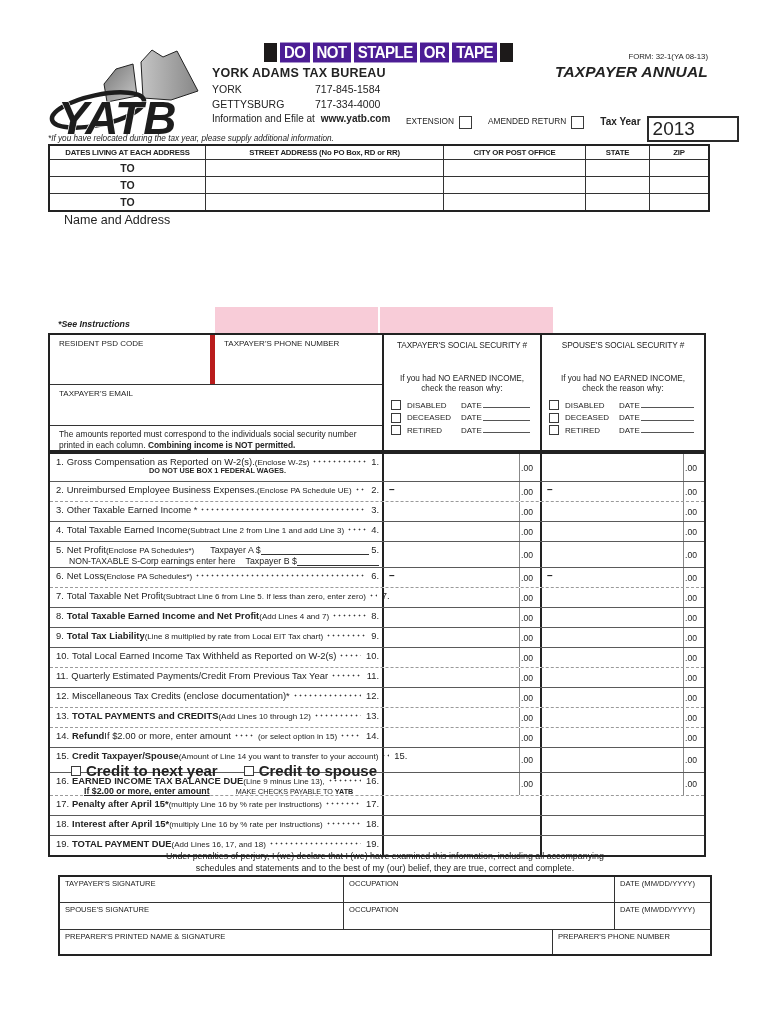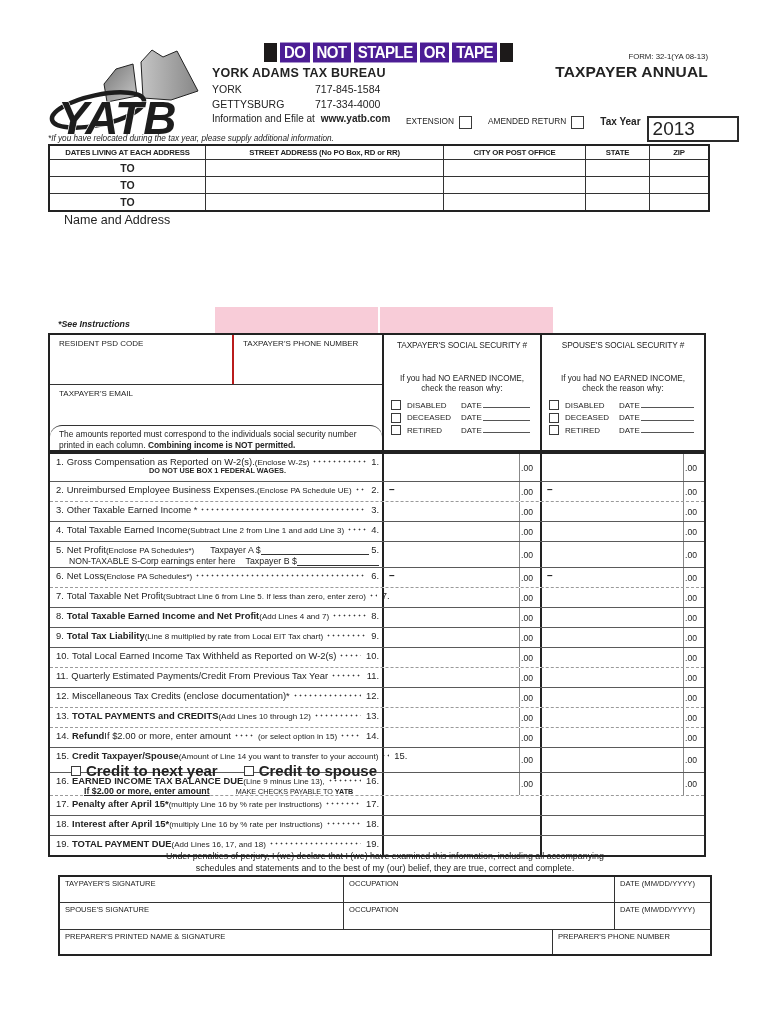--- a/index.html
+++ b/index.html
@@ -11,21 +11,21 @@
   .staple{position:absolute;left:264px;top:43px;display:flex;gap:3px;align-items:stretch;}
   .staple .bar{display:inline-block;width:13px;background:#1d1a1a;}
   .staple .word{background:#4c1d95;color:#fff;font-weight:bold;font-size:15px;line-height:19px;padding:0 4px;letter-spacing:-0.5px;transform:scaleY(1.05);}
   .bureau{position:absolute;left:212px;top:66px;width:250px;}
   .bureau-name{font-weight:bold;font-size:12.5px;letter-spacing:0.2px;}
   .office-row{display:flex;font-size:10.5px;margin-top:3px;}
   .office-row .city{width:103px;}
   .efile{font-size:10px;margin-top:3px;}
   .efile b{margin-left:3px;}
   .form-no{position:absolute;right:62px;top:52px;font-size:7.8px;}
-  .title{position:absolute;right:62px;top:62px;text-align:left;font-weight:bold;font-size:15.5px;line-height:1.35;letter-spacing:0.2px;}
+  .title{position:absolute;right:62px;top:62px;text-align:left;font-weight:bold;font-size:15.5px;line-height:1.35;letter-spacing:0.2px;font-style:italic;}
   .ext-row{position:absolute;left:406px;top:116px;display:flex;align-items:flex-start;font-size:8.3px;}
   .cb{display:inline-block;width:11px;height:11px;border:1px solid #3a3a3a;background:#fff;box-sizing:border-box;}
   .ext-row .cb{width:13px;height:13px;margin:0 16px 0 5px;}
   .ty-label{font-weight:bold;font-size:10px;margin-right:6px;}
   .ty-box{width:84px;height:22px;border:2px solid #2a2a2a;font-size:19px;line-height:21px;padding-left:4px;}
   .relocate{position:absolute;left:48px;top:134px;font-style:italic;font-size:8.2px;}
 
   
   .addr-table{position:absolute;left:48px;top:144px;width:662px;border:2.5px solid #222;box-sizing:border-box;}
   .addr-hrow,.addr-row{display:flex;}
@@ -38,24 +38,24 @@
   .name-address{position:absolute;left:64px;top:213px;font-size:12.5px;}
   .pink{position:absolute;top:307px;height:26px;background:#f8ccd8;}
   .pink.p1{left:215px;width:163px;}
   .pink.p2{left:380px;width:173px;}
   .see-instructions{position:absolute;left:58px;top:319px;font-weight:bold;font-style:italic;font-size:8.8px;}
 
   
   .info-table{position:absolute;left:48px;top:333px;width:658px;height:119px;border:2px solid #222;box-sizing:border-box;display:flex;}
   .info-left{width:334px;border-right:2px solid #222;box-sizing:border-box;display:flex;flex-direction:column;}
   .info-r1{height:49px;display:flex;}
-  .psd-cell{width:184px;border-right:2px solid #b91c1c;box-sizing:border-box;}
+  .psd-cell{width:165px;border-right:5px solid #b91c1c;box-sizing:border-box;}
   .phone-cell{flex:1;}
   .info-r2{height:40px;border-top:1px solid #333;}
-  .info-r3{flex:1;border-top:1px solid #333;border-radius:12px;}
+  .info-r3{flex:1;border-top:1px solid #333;}
   .cell-label{font-size:8px;padding:4px 0 0 9px;}
   .amounts-note{font-size:8.4px;line-height:1.25;padding:3px 10px 0 9px;}
   .ss-col{box-sizing:border-box;display:flex;flex-direction:column;}
   .ss-tp{width:158px;border-right:2px solid #222;}
   .ss-sp{flex:1;}
   .ss-head{text-align:center;font-size:8.3px;padding-top:5px;letter-spacing:-0.1px;}
   .no-income{text-align:center;font-size:8.2px;line-height:1.2;margin-top:24px;}
   .reasons{margin-top:4px;}
   .reason-row{display:flex;align-items:center;font-size:8px;padding:0 10px 0 7px;margin-top:2.5px;}
   .reason-row .cb{width:10px;height:10px;margin-right:6px;flex:none;}

